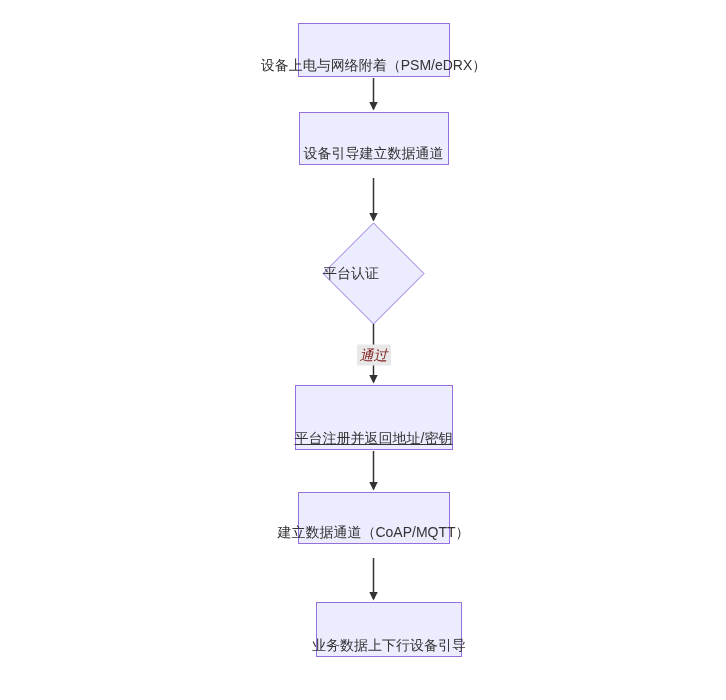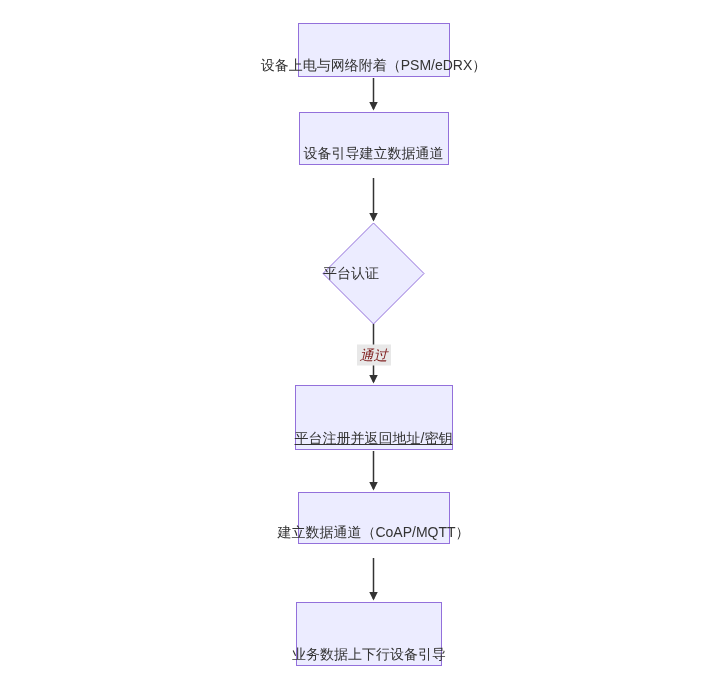--- a/index.html
+++ b/index.html
@@ -93,18 +93,18 @@
   <div class="node" style="left:294.5px; top:385px; width:158px; height:65px;text-decoration:underline;">
     <span>平台注册</span>
     <span>并返回地址/密钥</span>
   </div>
 
   <div class="node" style="left:297.5px; top:492px; width:152px; height:52px;">
     <span>建立数据通道</span>
     <span>（CoAP/MQTT）</span>
   </div>
 
-  <div class="node" style="left:296px; top:602px; width:146px; height:64px;">
+  <div class="node" style="left:316px; top:602px; width:146px; height:55px;">
     <span>业务数据上下行</span>
     <span>设备引导</span>
   </div>
 
 </div>
 
 </body></html>

